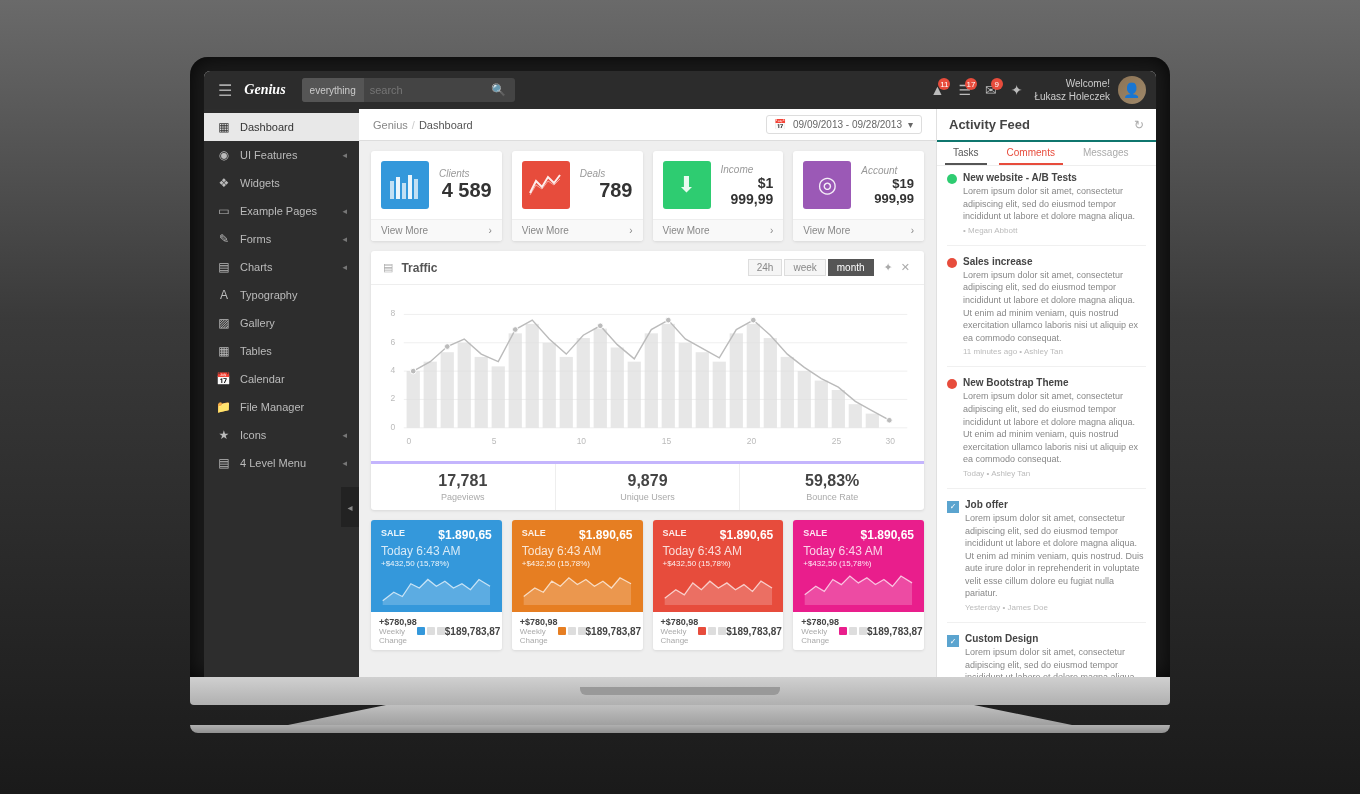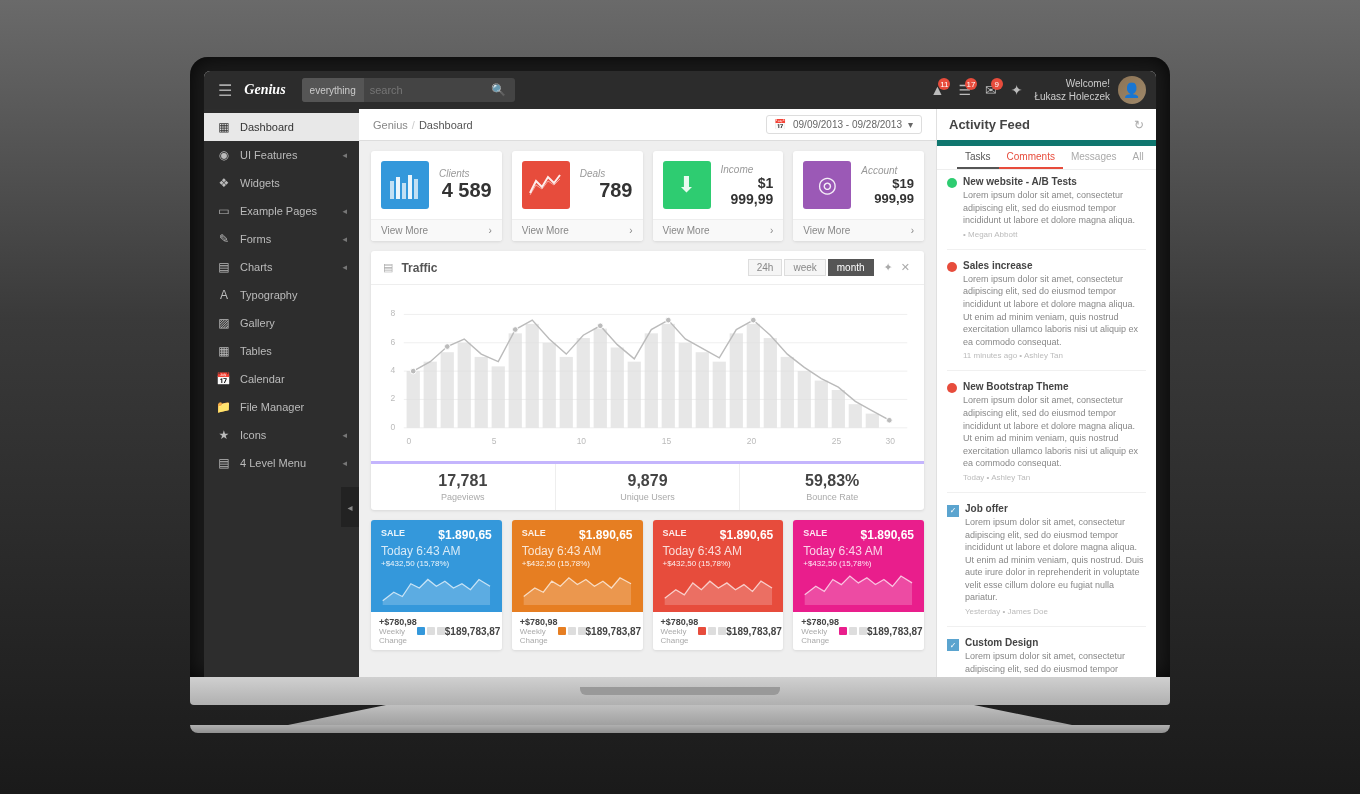--- a/index.html
+++ b/index.html
@@ -482,37 +482,38 @@
       flex-shrink: 0;
       border-left: 1px solid #e0e0e0;
       display: flex;
       flex-direction: column;
       overflow: hidden;
     }
     .activity-header {
       display: flex;
       align-items: center;
       padding: 8px 12px;
-      border-bottom: 6px solid #0f766e;
+      border-bottom: 2px solid #0f766e;
     }
     .activity-title {
       font-size: 13px;
       font-weight: 600;
       color: #444;
       flex: 1;
     }
     .activity-refresh {
       color: #aaa;
       font-size: 12px;
       cursor: pointer;
     }
     .activity-tabs {
       display: flex;
       border-bottom: 1px solid #eee;
-      padding: 0 20px;
+      padding: 0 8px;
+      gap: 12px;
     }
     .activity-tab {
       padding: 5px 8px;
       font-size: 10px;
       color: #aaa;
       cursor: pointer;
       border-bottom: 2px solid transparent;
     }
     .activity-tab.active-tasks { color: #555; border-bottom-color: #555; }
     .activity-tab.active-comments { color: #e74c3c; border-bottom-color: #e74c3c; }

